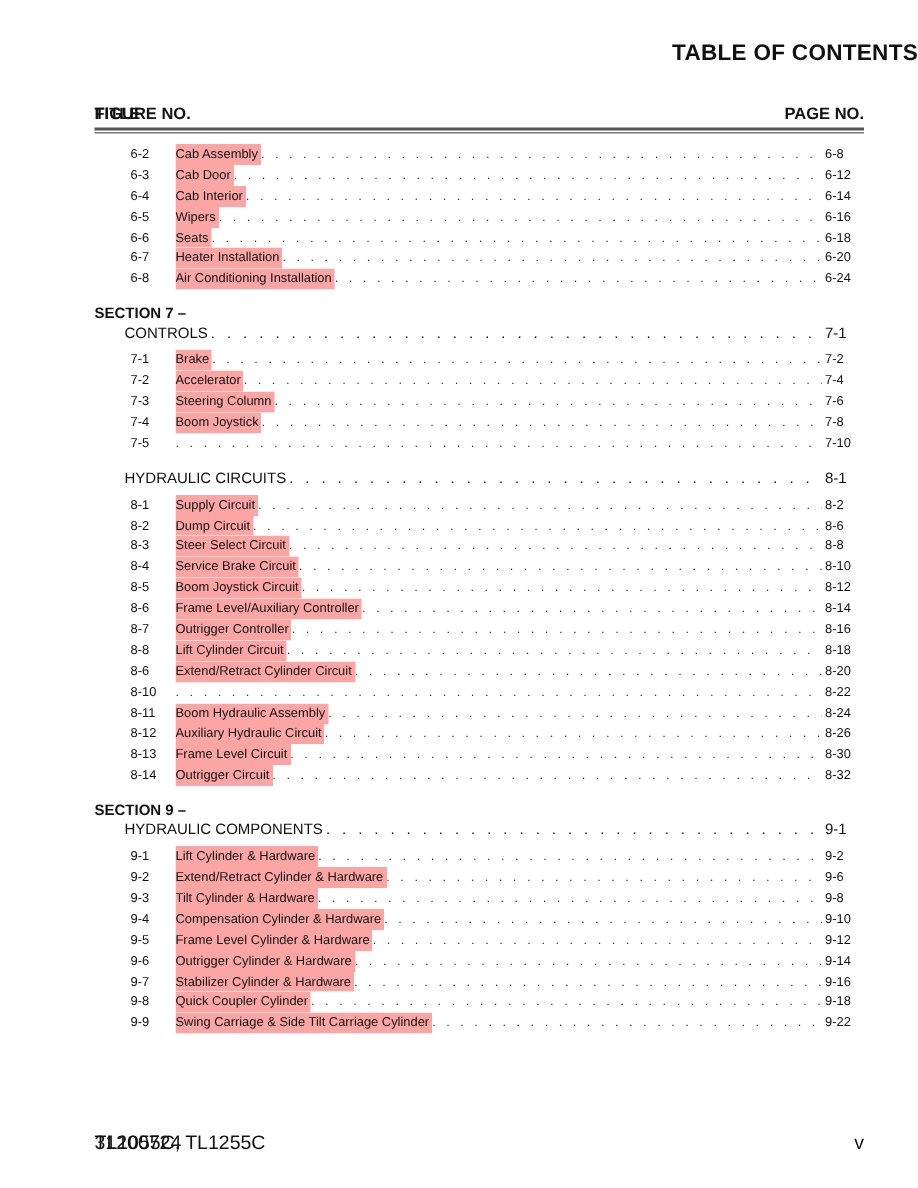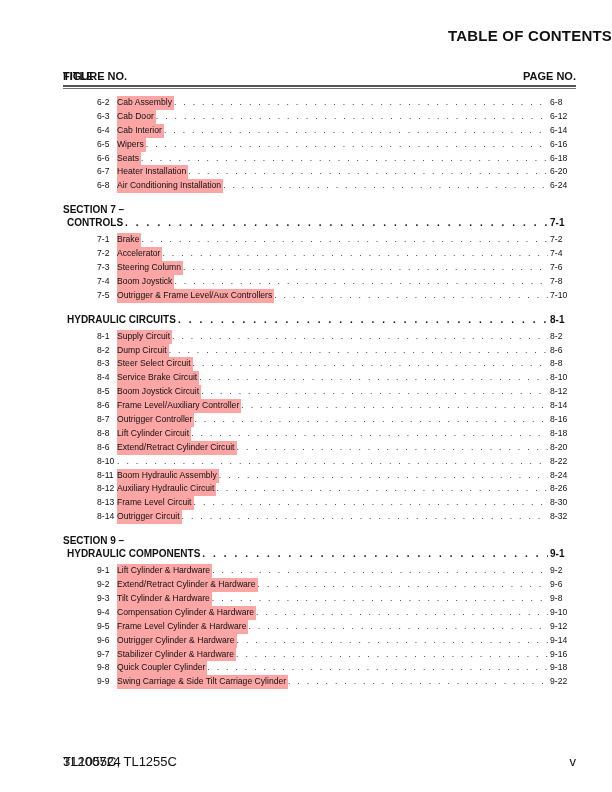--- a/index.html
+++ b/index.html
@@ -11,29 +11,29 @@
              font-weight: bold; font-size: 11px; }
   .colhead .c1 { position: absolute; left: 0; top: 0; }
   .colhead .c2 { position: absolute; left: 0; width: 100%; text-align: left; top: 0; }
   .colhead .c3 { position: absolute; right: 0; top: 0; }
   .rule { position: absolute; left: 63px; width: 513px; top: 85px; height: 5px; }
   .rule .thick { height: 2px; background: #555; }
   .rule .thin { height: 1px; background: #777; margin-top: 1px; }
 
   .content { position: absolute; left: 63px; top: 96px; width: 513px; }
   .row { position: relative; height: 13.9px; font-size: 8.6px; line-height: 13.9px; white-space: nowrap; }
-  .row .num { position: absolute; left: 34px; top: 0; }
+  .row .num { position: absolute; left: 24px; top: 0; }
   .row .lead { position: absolute; left: 54px; right: 0; top: 0; overflow: hidden; display: flex; }
   .row .lead .t { background: #fca5a5; padding-right: 2px; flex: 0 0 auto; }
   .row .lead .dots { flex: 1 1 auto; overflow: hidden; letter-spacing: 2.3px; color: #333; }
   .row .lead .pg { flex: 0 0 auto; background: #fff; padding-left: 2px; min-width: 26px; text-align: left; }
 
   .section { position: relative; margin-top: 10px; }
   .section .sh { font-weight: bold; font-size: 10px; height: 13px; line-height: 13px; }
-  .section .sname { position: relative; height: 14px; line-height: 14px; font-weight: bold; font-size: 10px; display: flex; margin-left: 4px; margin-bottom: 3px; }
+  .section .sname { position: relative; height: 14px; line-height: 14px; font-weight: normal; font-size: 10px; display: flex; margin-left: 20px; margin-bottom: 3px; }
   .section .sname .t { flex: 0 0 auto; padding-right: 2px; }
   .section .sname .dots { flex: 1 1 auto; overflow: hidden; white-space: nowrap; letter-spacing: 2.6px; }
   .section .sname .pg { flex: 0 0 auto; min-width: 26px; padding-left: 2px; }
 
   .footer { position: absolute; top: 754px; left: 63px; width: 513px; height: 12px;
             font-weight: normal; font-size: 13px; }
   .footer .f1 { position: absolute; left: 0; }
   .footer .f2 { position: absolute; left: 0; width: 100%; }
   .footer .f3 { position: absolute; right: 0; }
 </style>
@@ -147,21 +147,20 @@
           <span class="num">7-4</span>
           <span class="lead">
             <span class="t">Boom Joystick</span>
             <span class="dots">. . . . . . . . . . . . . . . . . . . . . . . . . . . . . . . . . . . . . . . . . . . . . . . . . . . . . . . . . . . . . . . . . . . . . . . . . . . . . . . . . . . . . . . . . . . . . . . . . . . . . . . . . . . . . . . . . . . . . . . . . . . . . . . . . . . .</span>
             <span class="pg">7-8</span>
           </span>
         </div>
         <div class="row">
           <span class="num">7-5</span>
           <span class="lead">
-            <span class="t">Outrigger &amp; Frame Level/Aux Controllers</span>
             <span class="dots">. . . . . . . . . . . . . . . . . . . . . . . . . . . . . . . . . . . . . . . . . . . . . . . . . . . . . . . . . . . . . . . . . . . . . . . . . . . . . . . . . . . . . . . . . . . . . . . . . . . . . . . . . . . . . . . . . . . . . . . . . . . . . . . . . . . .</span>
             <span class="pg">7-10</span>
           </span>
         </div>
       </div>
       <div class="section">
         <div class="sname">
           <span class="t">HYDRAULIC CIRCUITS</span>
           <span class="dots">. . . . . . . . . . . . . . . . . . . . . . . . . . . . . . . . . . . . . . . . . . . . . . . . . . . . . . . . . . . . . . . . . . . . . . . . . . . . . . . . . . . . . . . . . . . . . . . . . . . . . . . . . . . . . . . . . . . . . . . . . . . . . . . . . . . .</span>
           <span class="pg">8-1</span>

